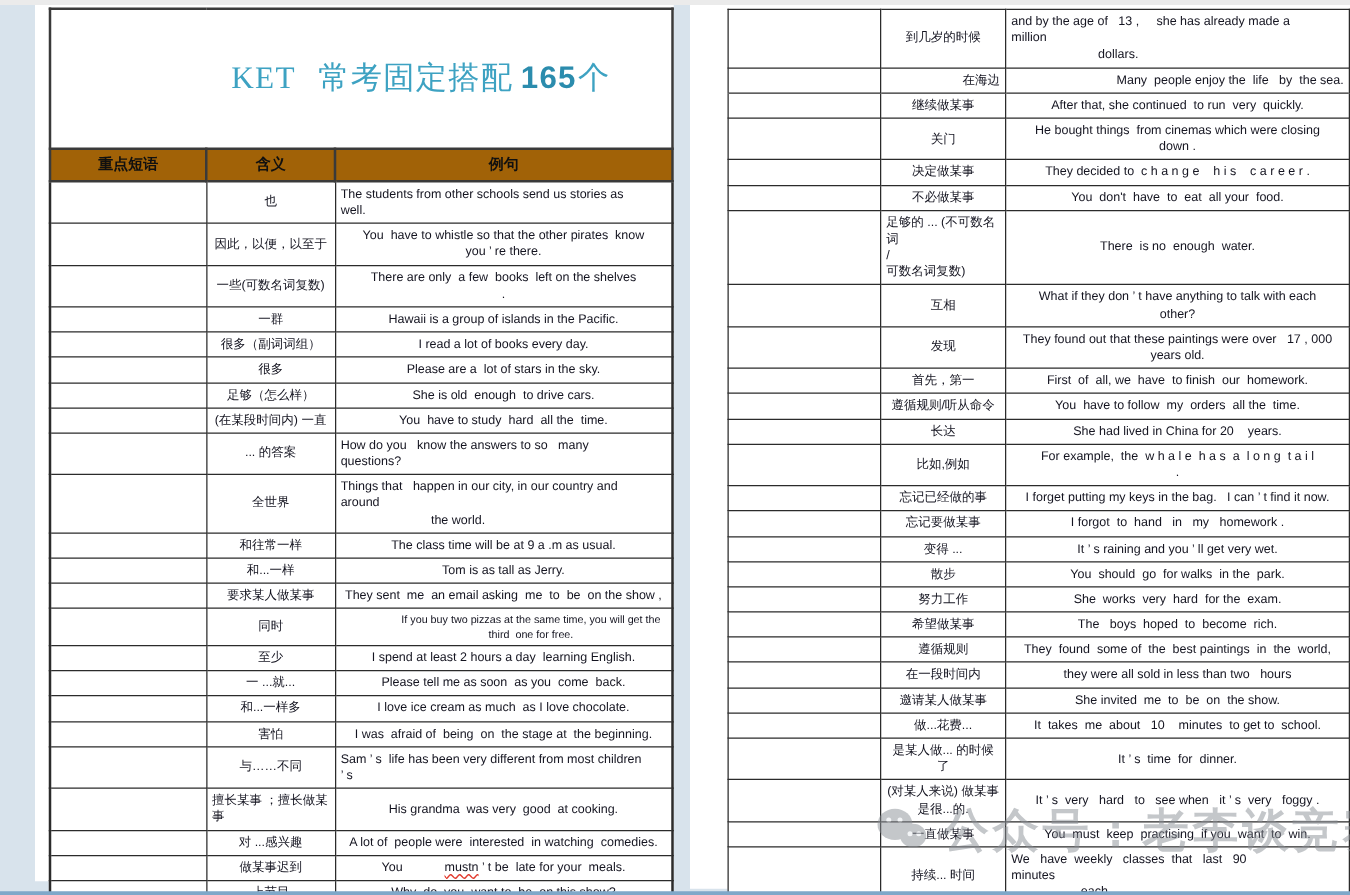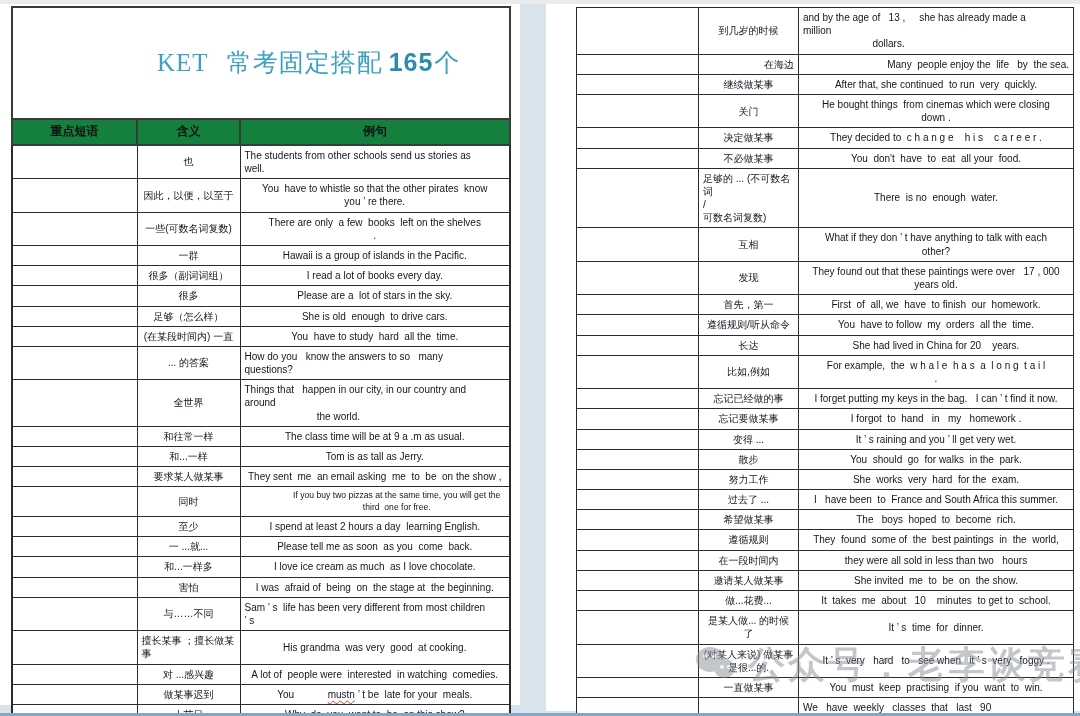--- a/index.html
+++ b/index.html
@@ -5,21 +5,21 @@
   html,body{margin:0;padding:0;}
   body{
     width:1080px;height:716px;overflow:hidden;position:relative;
     background:#d8e3ec;
     font-family:"Liberation Sans","DejaVu Sans",sans-serif;
   }
   .top-strip{position:absolute;top:0;left:0;width:1080px;height:4px;background:#ebebeb;}
   .bottom-bar{position:absolute;bottom:0;left:0;width:1080px;height:3px;background:#7fa8c9;}
   .pages{position:absolute;top:4px;left:0;width:1080px;display:flex;align-items:flex-start;}
   .page{background:#ffffff;}
-  .page-left{width:520px;height:701px;}
+  .page-left{width:520px;height:701px;margin-left:28px;}
   .page-gap{width:26px;height:640px;}
   .page-right{width:534px;height:707px;position:relative;}
 
   table.tbl{border-collapse:collapse;table-layout:fixed;background:#fff;}
   .tbl td,.tbl th{
     border:1px solid #2b2b2b;
     font-size:10px;line-height:1.32;
     padding:3px 4px;
     text-align:center;vertical-align:middle;
     color:#141420;
@@ -32,21 +32,21 @@
   tr.title-row td{
     padding:5px 2px 6px 2px;
     font-size:25px;letter-spacing:1px;
     color:#3da2c2;
     border:2px solid #3a3a3a;
   }
   .t-ket{font-family:"Liberation Serif","DejaVu Serif",serif;margin-right:18px;}
   .t-num{font-weight:bold;color:#2b8cad;margin-left:6px;}
   .t-unit{margin-left:1px;}
   tr.head-row th{
-    background:#15803d;
+    background:#a16207;
     font-weight:bold;font-size:12px;color:#101010;
     padding:4px 2px;
     border:2px solid #3a3a3a;
   }
   td.c-phrase{background:#fff;}
   td.c-example.al{text-align:left;}
   td.c-meaning.ml{text-align:left;}
   td.c-example.small{font-size:8.6px;padding-left:48px;}
   tr.dashed td{border-bottom:1px dashed #c4c4c4;text-align:right;}
   .squiggle{
@@ -331,25 +331,20 @@
             <td class="c-meaning">散步</td>
             <td class="c-example">You  should  go  for walks  in the  park.</td>
           </tr>
           <tr>
             <td class="c-phrase"></td>
             <td class="c-meaning">努力工作</td>
             <td class="c-example">She  works  very  hard  for the  exam.</td>
           </tr>
           <tr>
             <td class="c-phrase"></td>
-            <td class="c-meaning">过去了 ...</td>
-            <td class="c-example">I   have been  to  France and South Africa this summer.</td>
-          </tr>
-          <tr>
-            <td class="c-phrase"></td>
             <td class="c-meaning">希望做某事</td>
             <td class="c-example">The   boys  hoped  to  become  rich.</td>
           </tr>
           <tr>
             <td class="c-phrase"></td>
             <td class="c-meaning">遵循规则</td>
             <td class="c-example">They  found  some of  the  best paintings  in  the  world,</td>
           </tr>
           <tr>
             <td class="c-phrase"></td>

